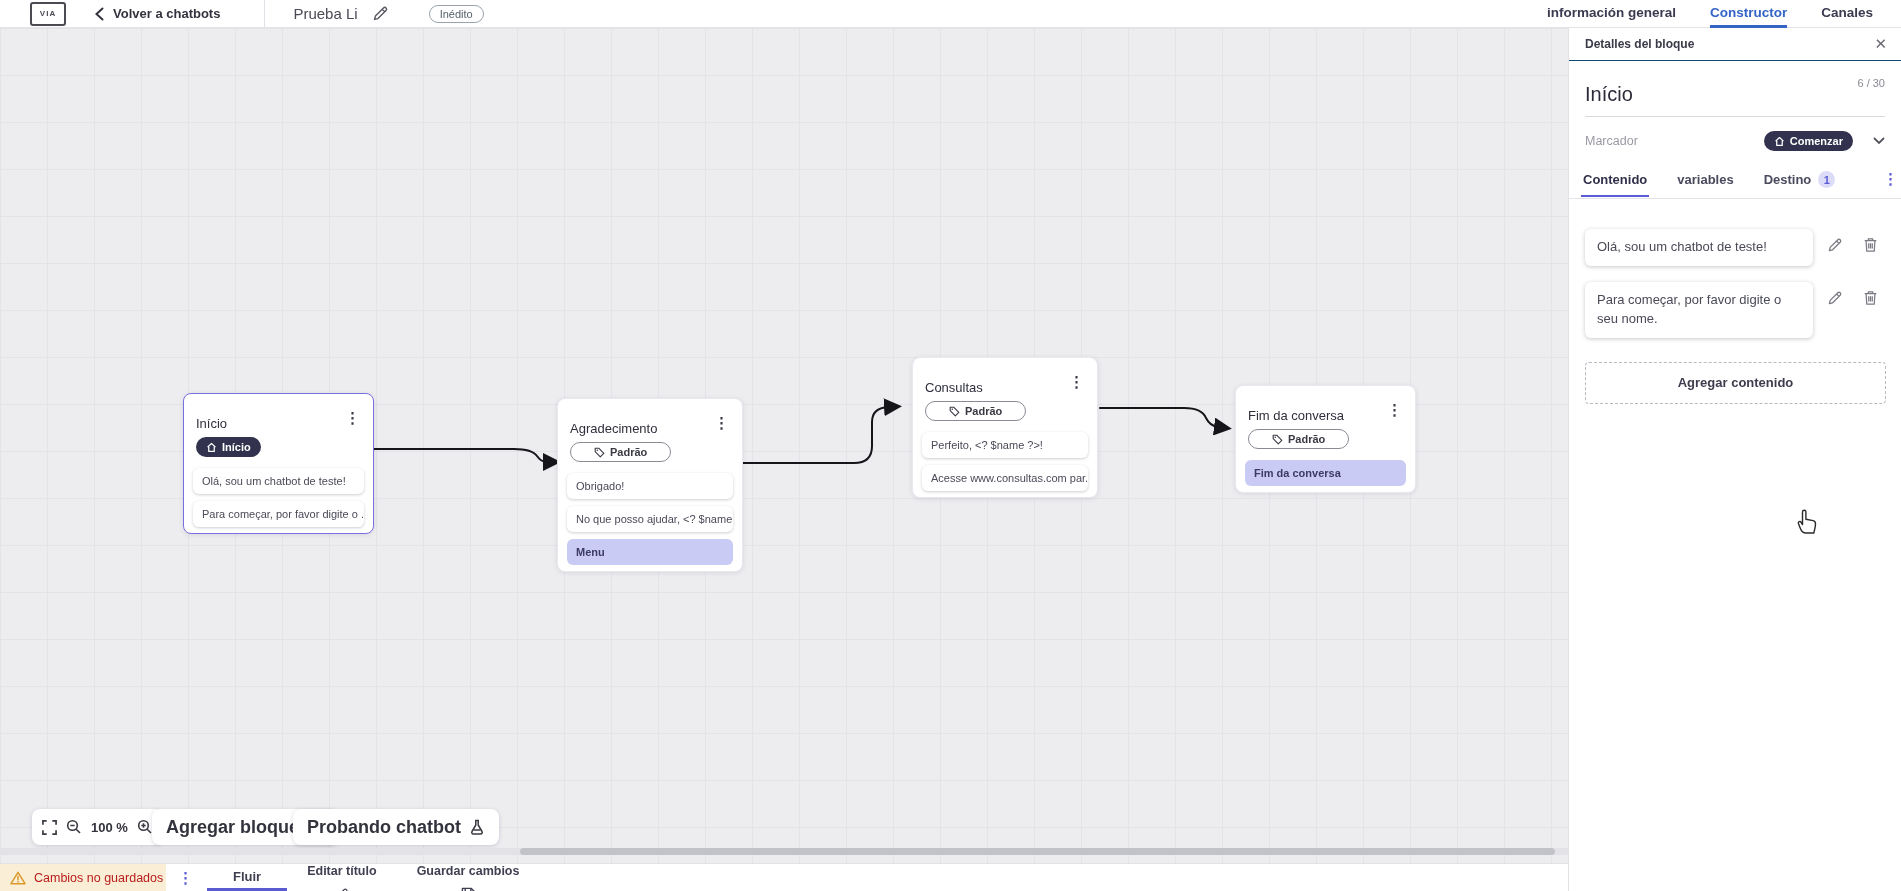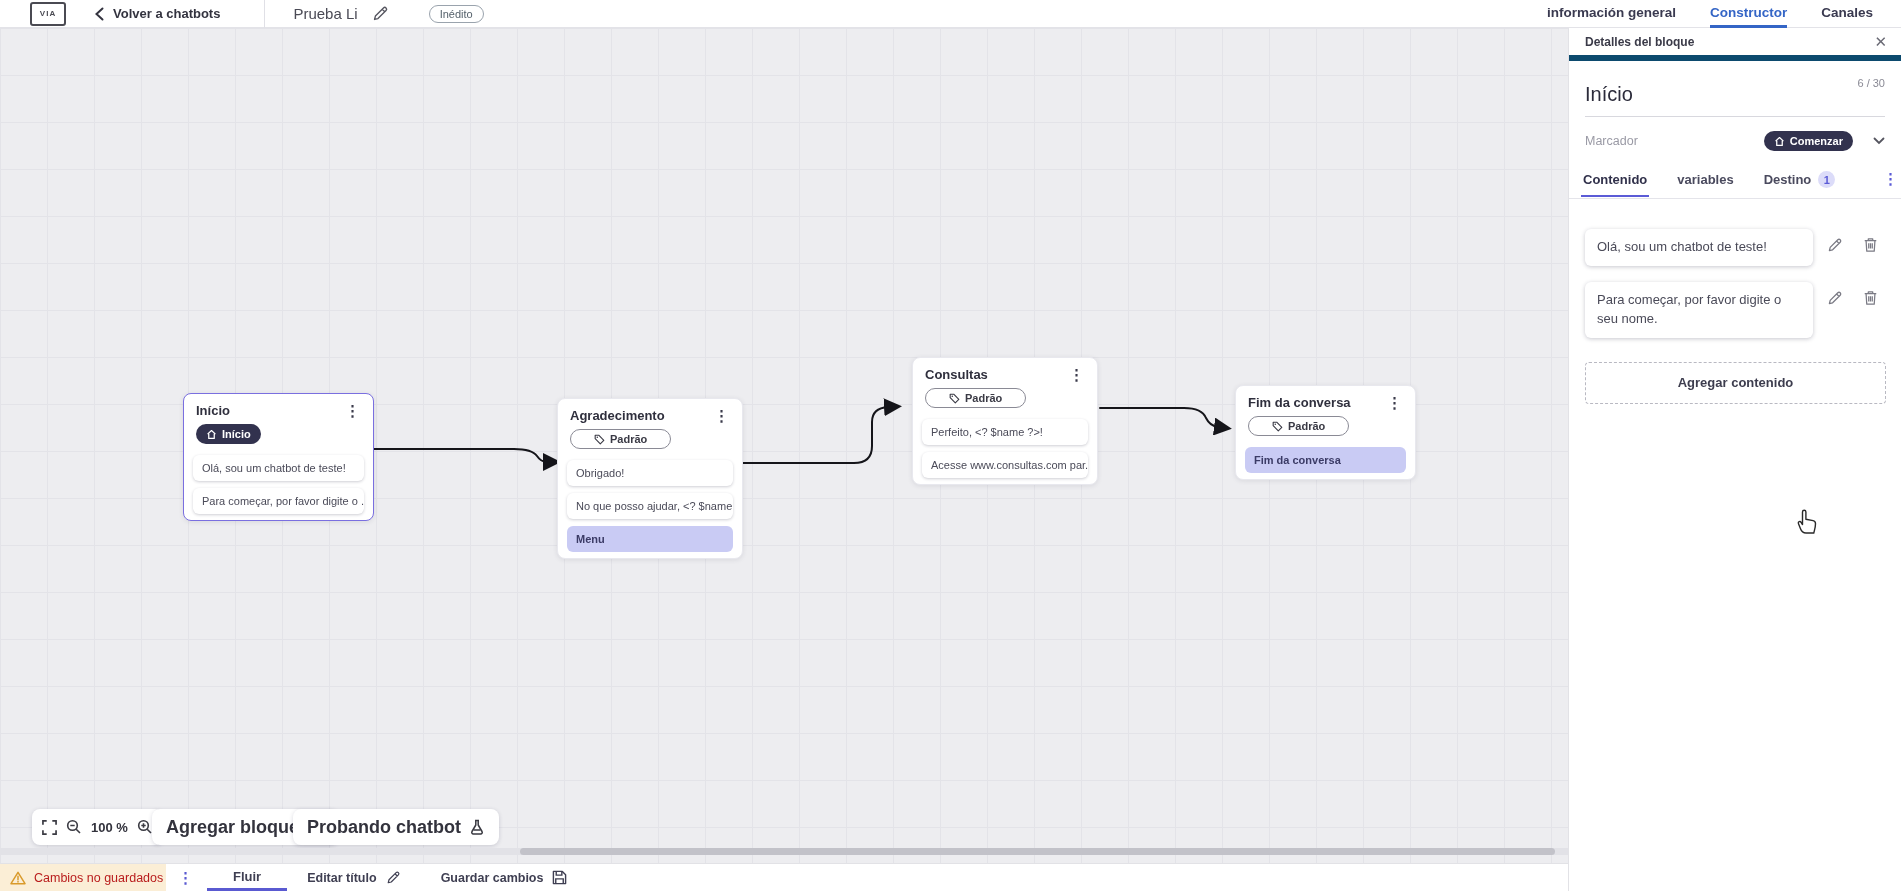--- a/index.html
+++ b/index.html
@@ -30,21 +30,21 @@
     background-color:#ededf0;
     background-image:linear-gradient(#e3e3e8 1px, transparent 1px),
                      linear-gradient(90deg,#e3e3e8 1px, transparent 1px);
     background-size:47px 47px; overflow:hidden; }
   svg.wires { position:absolute; inset:0; pointer-events:none; }
 
   .block { position:absolute; background:#fff; border:1px solid #e8e8ee; border-radius:8px;
     box-shadow:0 1px 5px rgba(40,40,70,.10); padding-bottom:6px; }
   .block.selected { border:1.5px solid #7a6fe0; }
   .block-head { display:flex; justify-content:space-between; align-items:center; padding:9px 10px 4px 12px; }
-  .block-title { font-size:13px; font-weight:700; color:#2f2f3d; }
+  .block-title { font-size:13px; font-weight:400; color:#2f2f3d;margin-top:13px; }
   .kebab { font-size:15px; font-weight:bold; color:#3a3a4a; line-height:1; cursor:pointer; padding:0 3px; letter-spacing:0; }
   .badge-row { padding:2px 12px 4px; }
   .pill-dark { display:inline-flex; align-items:center; gap:5px; background:#32324e; color:#fff;
     font-size:11px; font-weight:700; border-radius:999px; padding:4px 10px; }
   .pill-outline { display:inline-flex; align-items:center; gap:5px; border:1px solid #8a8a95;
     color:#3a3a45; font-size:11px; font-weight:700; border-radius:999px; padding:3px 23px; background:#fff; }
   .card { margin:7px 9px 0; background:#fff; border-radius:6px; padding:7px 9px;
     box-shadow:0 1px 3px rgba(30,30,60,.22); font-size:11px; color:#4a4a58; white-space:nowrap;
     overflow:hidden; }
   .card.hl { background:#c9cbf4; color:#3b3b66; font-weight:700; box-shadow:none; }
@@ -60,21 +60,21 @@
   .icon { display:flex; align-items:center; justify-content:center; color:#4a4a52; }
 
   .hscroll-track { position:absolute; left:0; top:820px; width:1568px; height:7px; background:#e2e2e7; }
   .hscroll-thumb { position:absolute; left:520px; top:820px; width:1035px; height:7px;
     background:#c2c2c9; border-radius:4px; }
 
   
   .panel { position:absolute; top:28px; left:1568px; width:333px; height:863px; background:#fff;
     border-left:1px solid #e2e2e6; z-index:20; }
   .panel-head { height:33px; display:flex; align-items:center; justify-content:space-between;
-    padding:0 14px 0 16px; border-bottom:6px solid #0c4a6e; }
+    padding:0 14px 0 16px; border-bottom:1px solid #0c4a6e; }
   .panel-head .t { font-size:12px; font-weight:700; color:#3a3a48; }
   .close-x { font-size:15px; color:#6a6a75; cursor:pointer; }
   .panel-body { padding:14px 16px 0; position:relative; }
   .name-row { position:relative; border-bottom:1px solid #d8d8de; padding:8px 0 10px; }
   .name-row .name { font-size:20px; color:#2b2b3a; }
   .name-row .counter { position:absolute; right:0; top:2px; font-size:11px; color:#8a8a95; }
   .marker-row { display:flex; align-items:center; justify-content:space-between; padding:14px 0 12px; }
   .marker-lbl { font-size:12.5px; color:#9a9aa5; }
   .marker-val { display:flex; align-items:center; gap:20px; }
   .chev { color:#55555f; display:flex; cursor:pointer; }
@@ -98,21 +98,21 @@
 
   
   .bottombar { position:absolute; top:863px; left:0; width:1568px; height:28px; background:#fff;
     border-top:1px solid #e2e2e6; display:flex; align-items:stretch; z-index:25; }
   .unsaved { width:166px; background:#fbeed6; display:flex; align-items:center; gap:8px;
     padding-left:10px; font-size:12.5px; color:#b91c1c; }
   .bb-kebab { display:flex; align-items:center; padding:0 14px 0 12px; color:#5a5ad1; }
   .bb-tab { display:flex; align-items:center; padding:0 26px; font-size:13px; font-weight:700;
     color:#3f3f52; border-bottom:3px solid #5a5ad1; cursor:pointer; }
   .bb-item { display:flex; align-items:center; gap:9px; padding:0 20px; font-size:12.5px;
-    font-weight:700; color:#3f3f52; cursor:pointer; }
+    font-weight:700; color:#3f3f52; cursor:pointer;flex-direction:column; }
 </style>
 </head>
 <body>
 
 <div id="app">
 
   <div class="topbar">
     <div class="logo-box">
       <span>VIA</span>
     </div>

